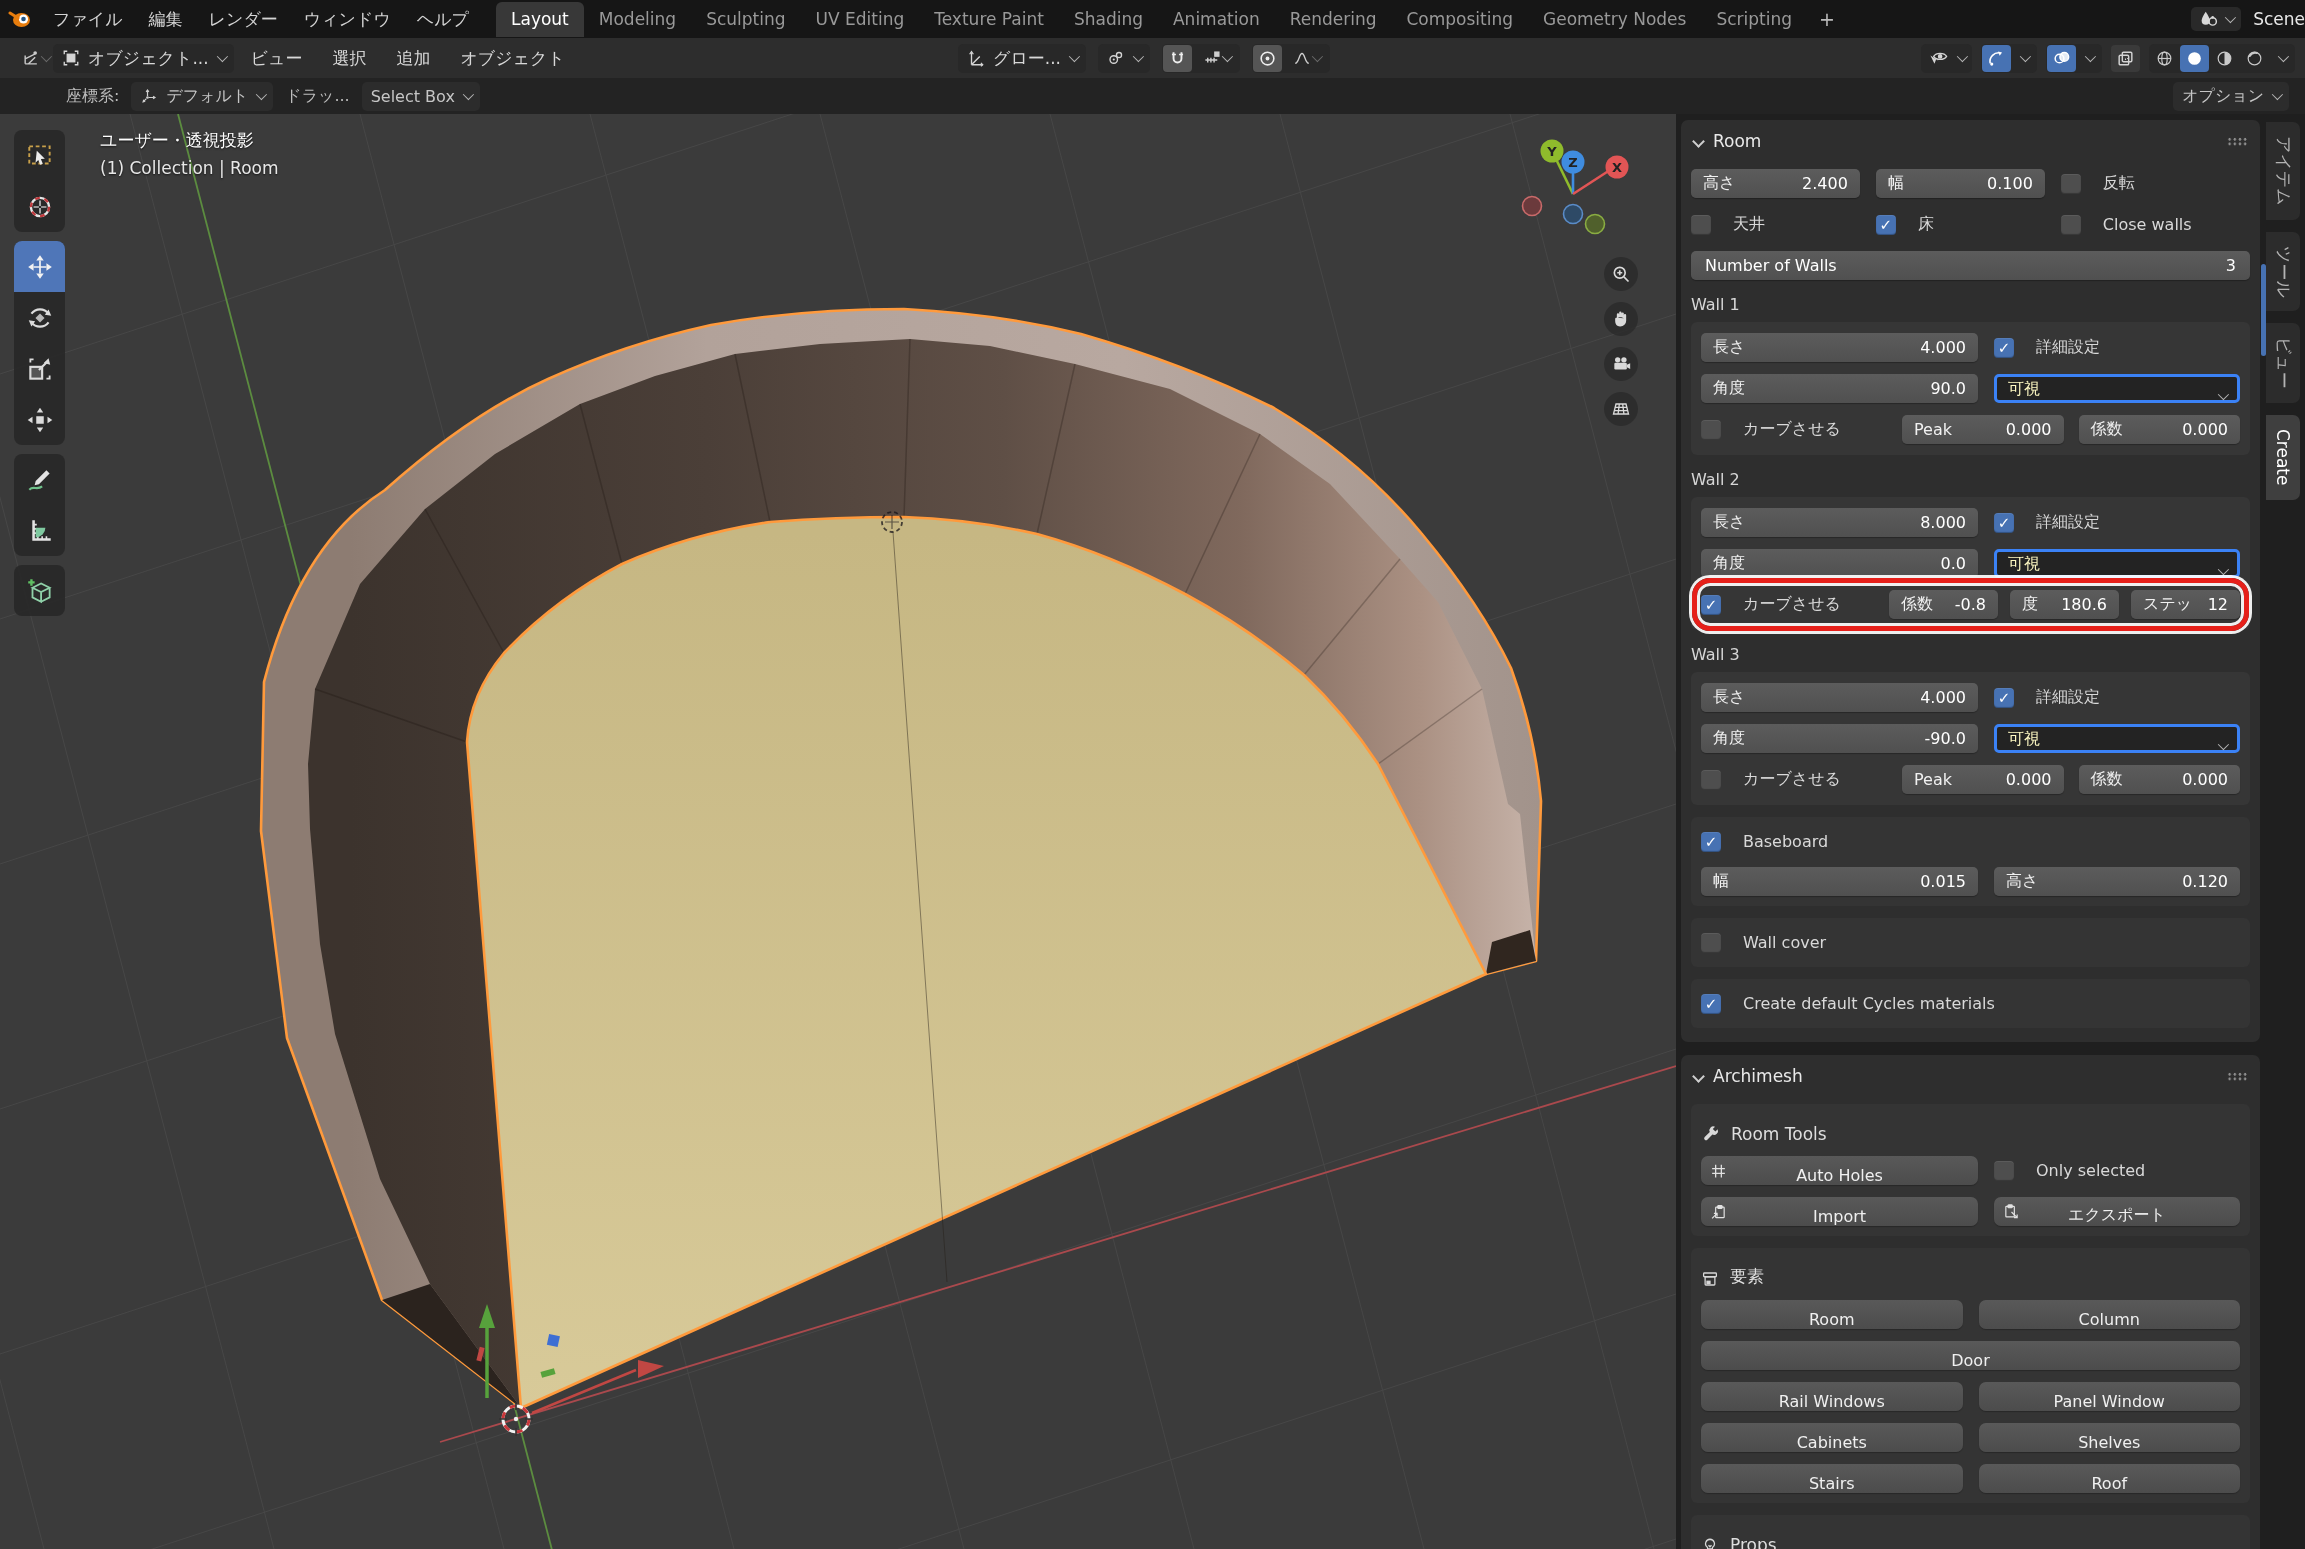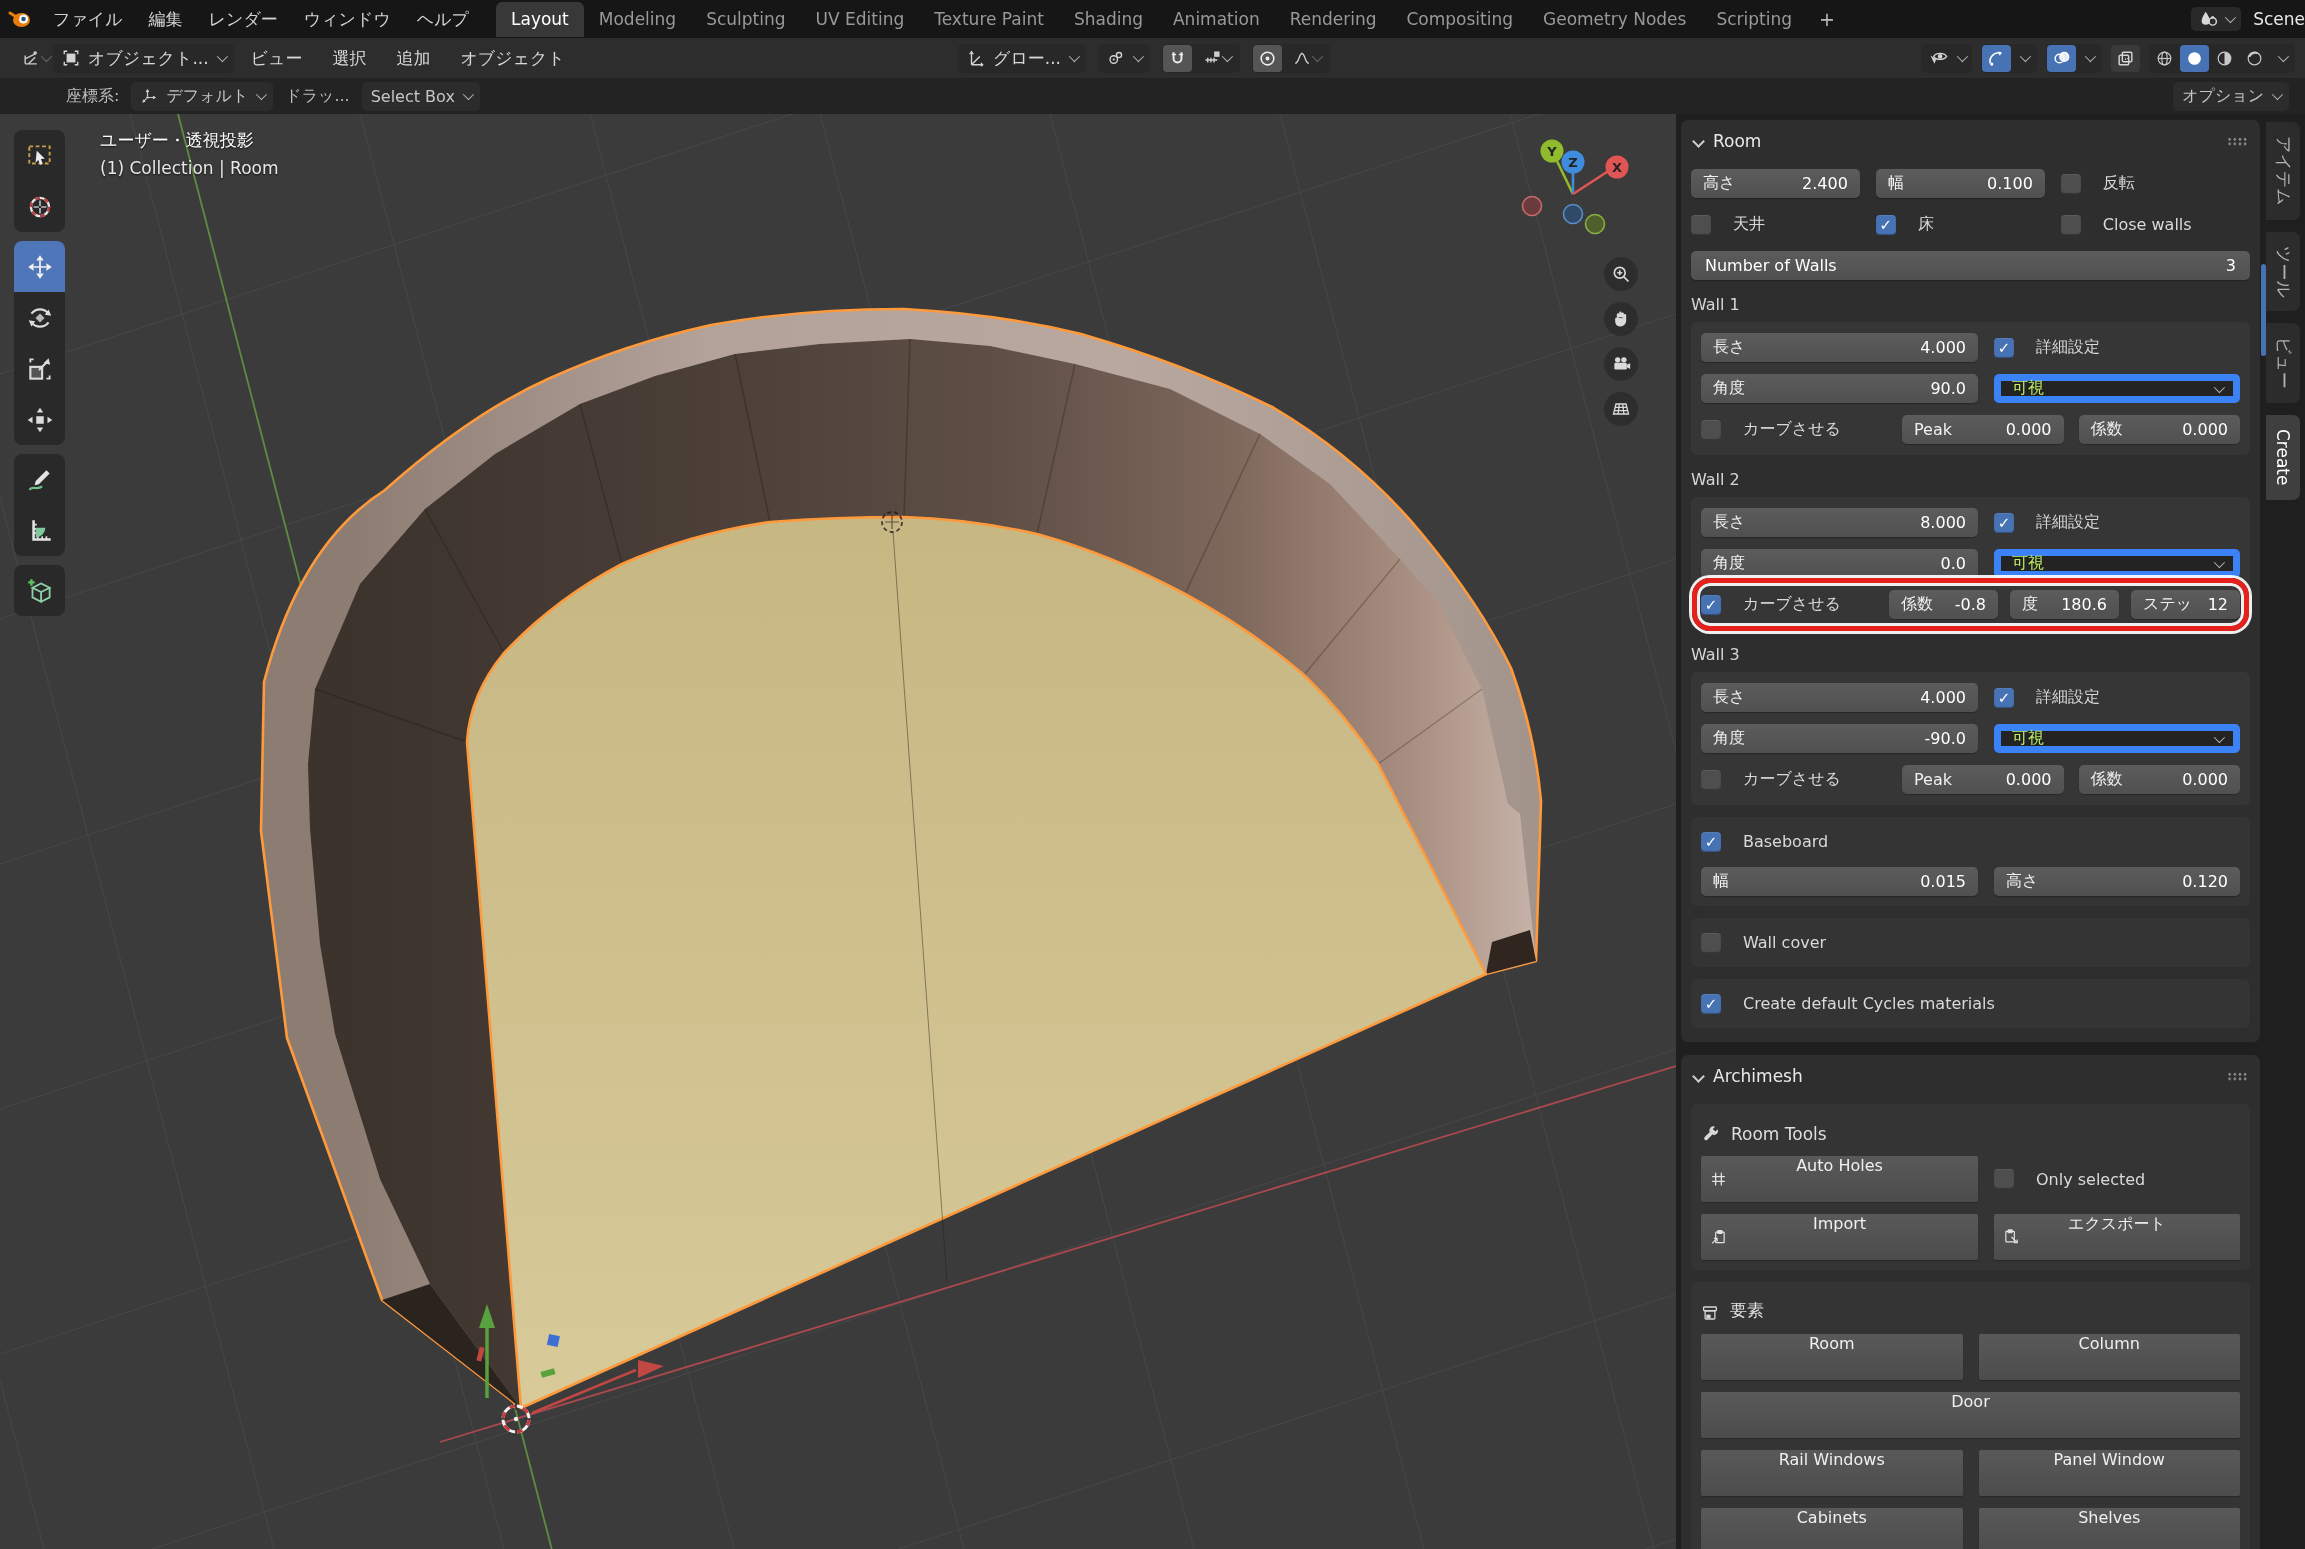--- a/index.html
+++ b/index.html
@@ -56,25 +56,25 @@
 .gridLen{display:grid;grid-template-columns:277px 1fr;gap:16px}
 .gridCurve{display:grid;grid-template-columns:186px 1fr 1fr;gap:15px}
 .gridCurve2{display:grid;grid-template-columns:176px 1fr 1fr 1fr;gap:12px}
 .grid2{display:grid;grid-template-columns:277px 1fr;gap:16px}
 .half{display:grid;grid-template-columns:1fr 1fr;gap:16px}
 .fld{display:flex;align-items:center;justify-content:space-between;height:29px;padding:0 12px;
   background:linear-gradient(#5c5c5c,#505050);border-radius:5px;color:#fff;box-shadow:0 1px 1px rgba(0,0,0,.28)}
 .fld .lb{color:#f1f1f1}
 .slider{display:flex;align-items:center;justify-content:space-between;height:29px;padding:0 14px;
   background:linear-gradient(#5c5c5c,#505050);border-radius:5px;color:#fff;box-shadow:0 1px 1px rgba(0,0,0,.28)}
-.dd{display:flex;align-items:center;height:29px;padding:0 11px;background:#232323;border:7px solid #3b82f6;
-  border-radius:5px;color:#bef264}
+.dd{display:flex;align-items:flex-end;height:29px;padding:0 11px;background:#232323;border:3px solid #3b82f6;
+  border-radius:5px;color:#fef9c3}
 .dd .chev{margin-left:auto}
-.btn{position:relative;display:flex;align-items:flex-start;justify-content:center;height:46px;
-  background:linear-gradient(#595959,#4c4c4c);border-radius:2px;color:#f0f0f0;box-shadow:0 1px 1px rgba(0,0,0,.25)}
+.btn{position:relative;display:flex;align-items:flex-end;justify-content:center;height:29px;
+  background:linear-gradient(#595959,#4c4c4c);border-radius:7px;color:#f0f0f0;box-shadow:0 1px 1px rgba(0,0,0,.25)}
 .btn .bic{position:absolute;left:9px;top:50%;transform:translateY(-50%);display:flex}
 .cbrow{display:flex;align-items:center;gap:22px;min-height:29px}
 .cb{width:20px;height:20px;border-radius:4px;background:#4e4e4e;flex:none;position:relative;
   box-shadow:inset 0 1px 0 rgba(255,255,255,.08),inset 0 -1px 1px rgba(0,0,0,.3)}
 .cb.on{background:#4772b3}
 .cb.on::after{content:"\2713";position:absolute;inset:0;display:flex;align-items:center;
   justify-content:center;color:#fff;font-size:15px;font-weight:bold}
 .wall-title{margin-top:15px;color:#d6d6d6}
 .wallbox{background:#363636;border-radius:6px;padding:11px 10px;margin-top:8px;
   display:flex;flex-direction:column;gap:12px}

